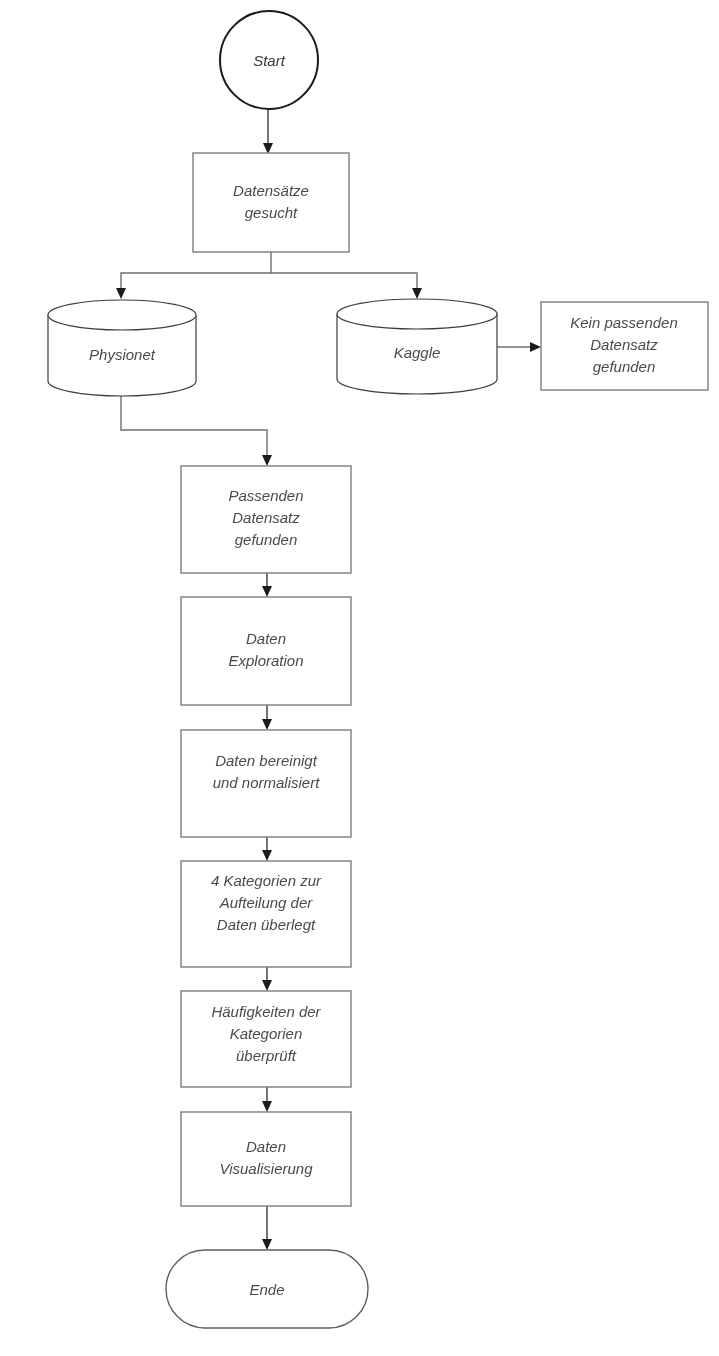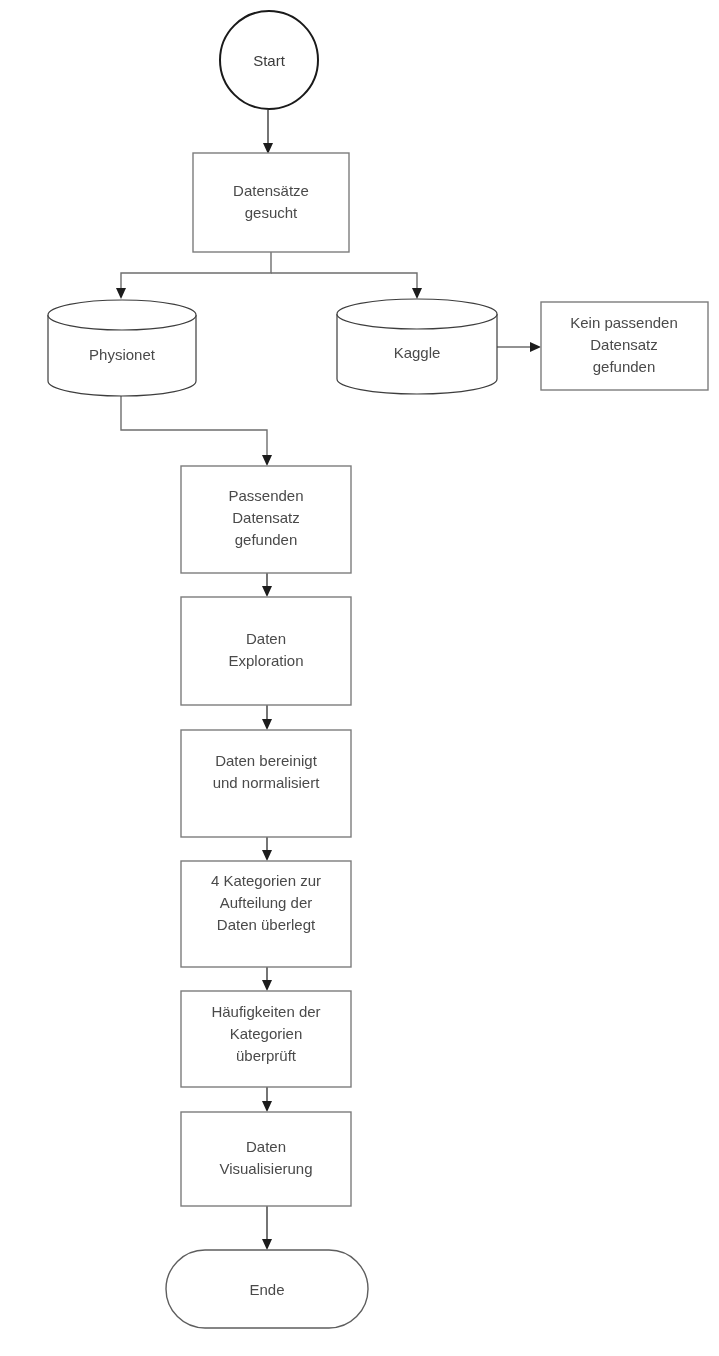--- a/index.html
+++ b/index.html
@@ -11,20 +11,21 @@
     width: 719px;
     height: 1356px;
     font-family: "Liberation Sans", sans-serif;
     overflow: hidden;
   }
   #flowchart-canvas {
     position: relative;
     width: 651px;
     height: 1356px;
     background: #ffffff;
+    font-style: italic;
   }
   svg.diagram {
     display: block;
     width: 719px;
     height: 1356px;
   }
   .node-shape {
     fill: #ffffff;
     stroke: #7c7c7c;
     stroke-width: 1.4;

